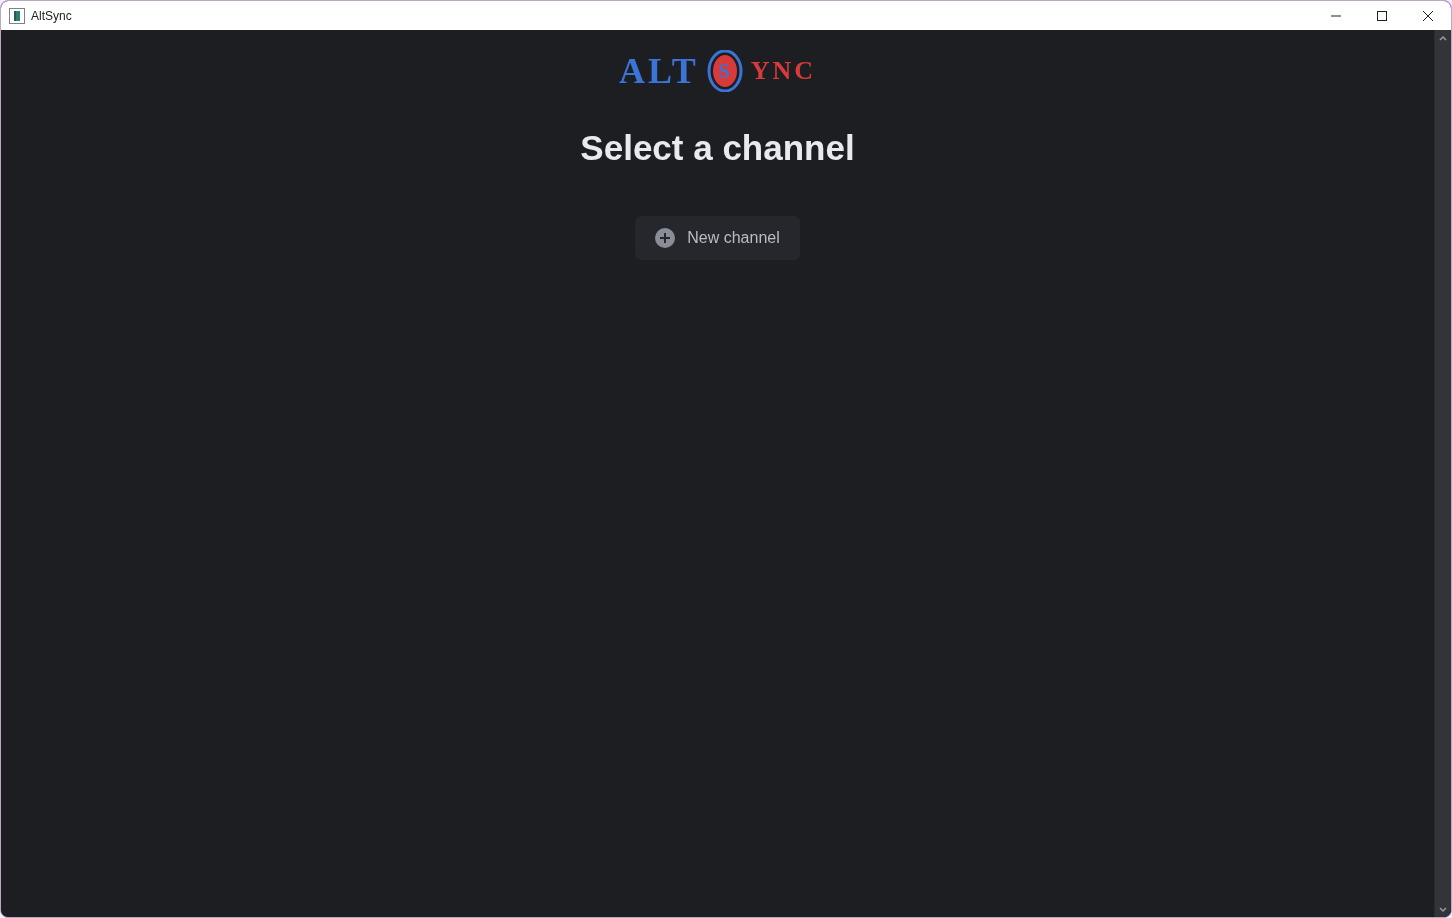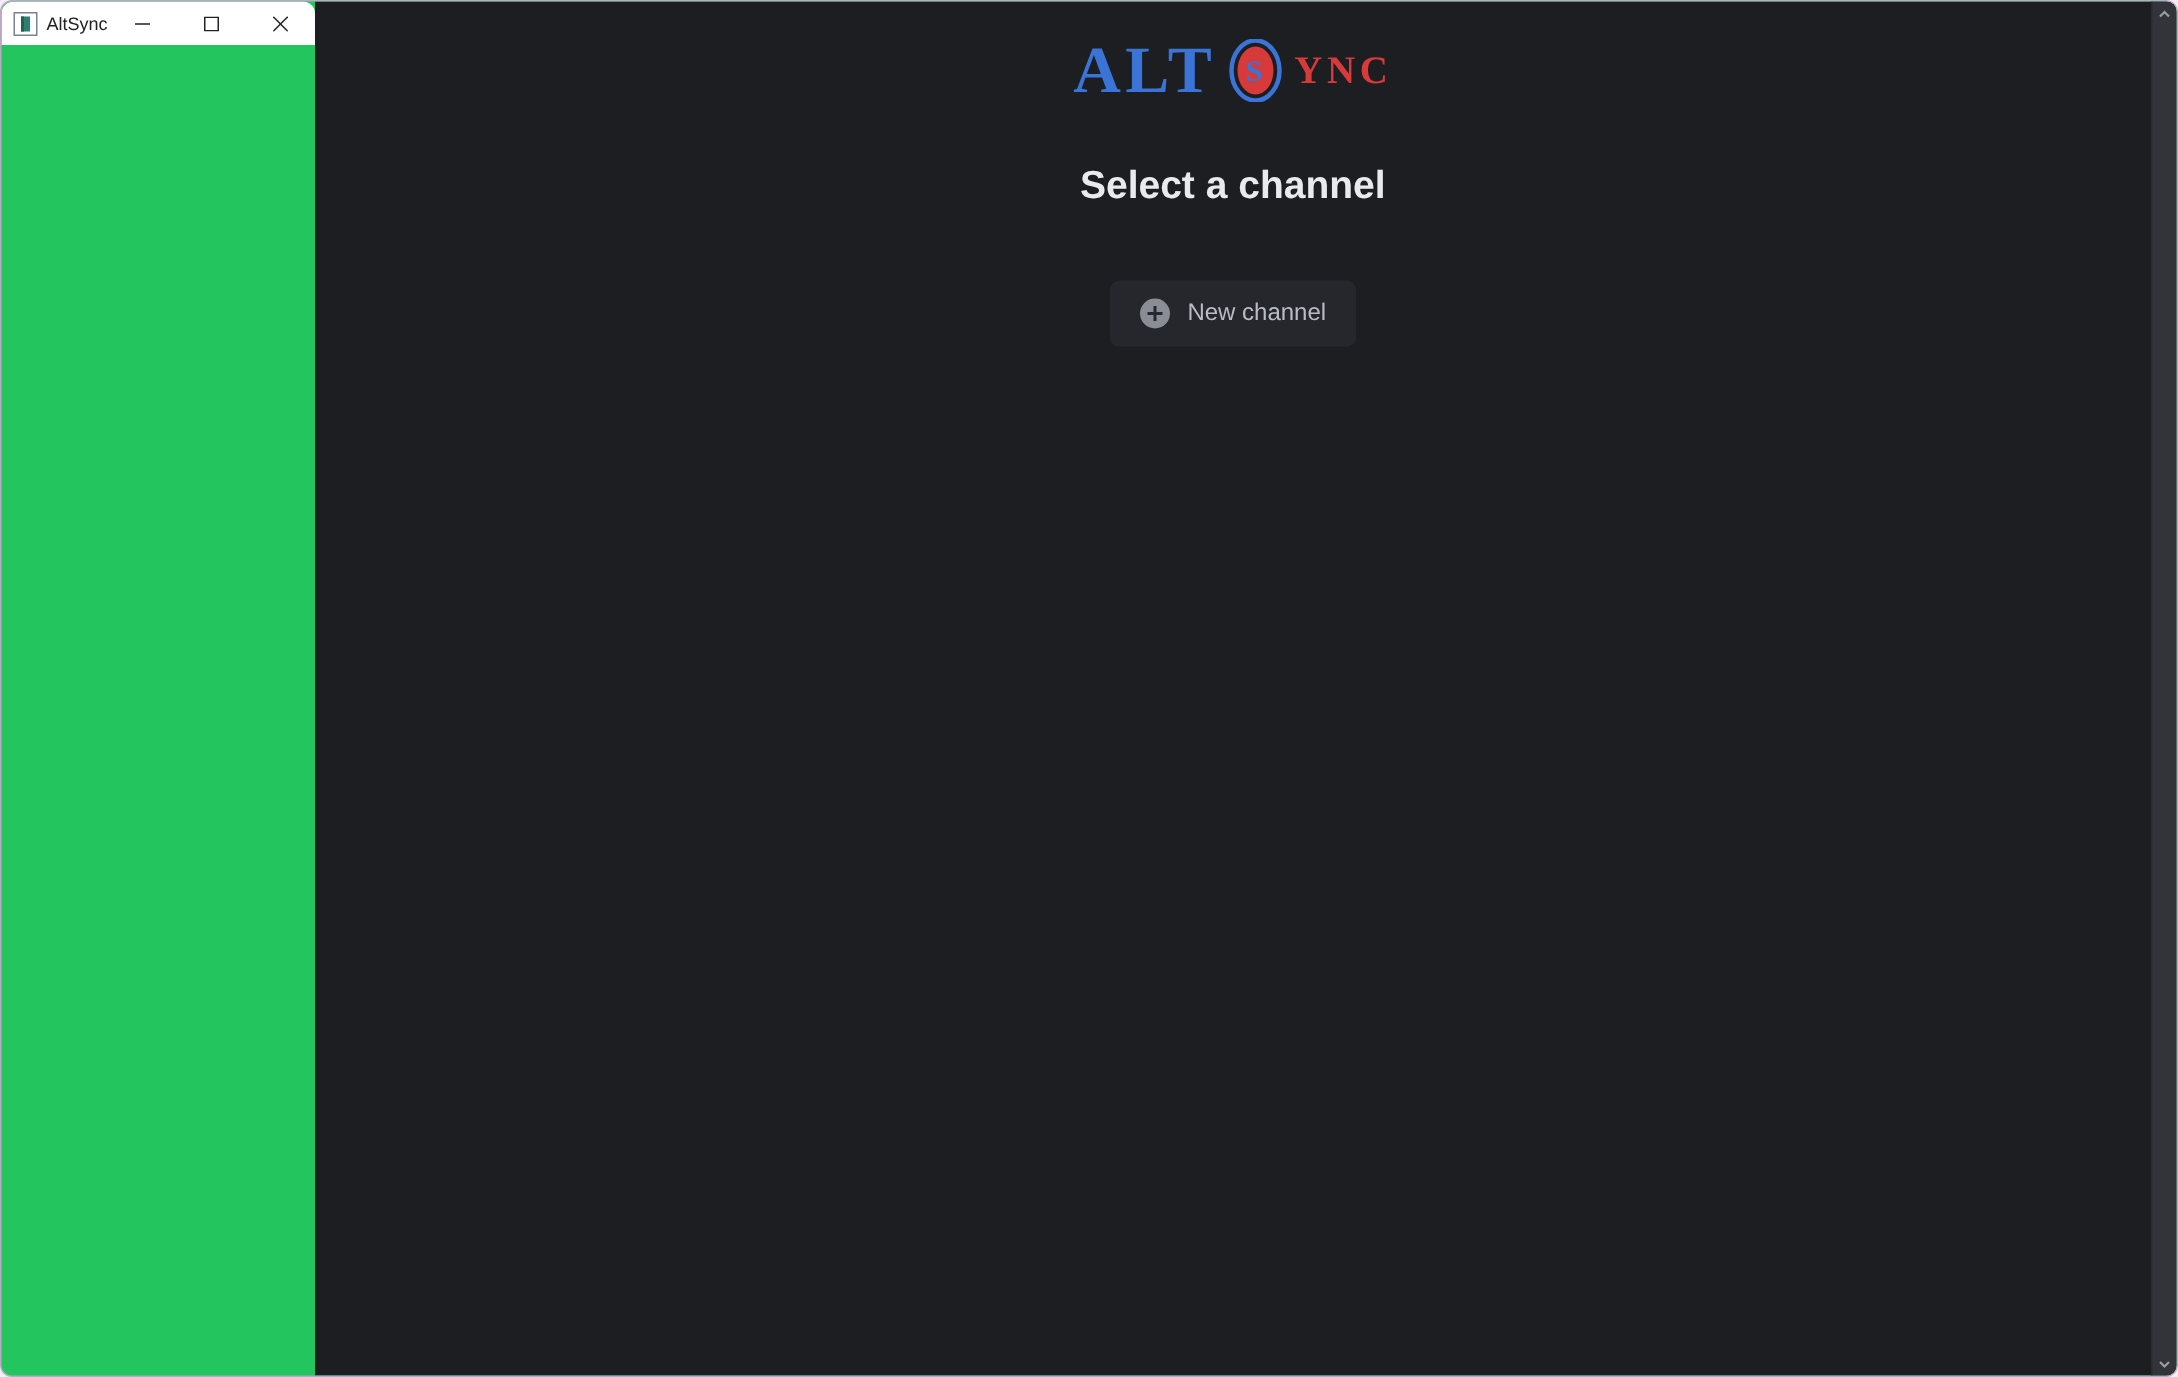--- a/index.html
+++ b/index.html
@@ -1,24 +1,24 @@
 <!DOCTYPE html>
 <html><head>
 <meta charset="utf-8">
 <style>
   * { box-sizing: border-box; margin: 0; padding: 0; }
   html, body { width: 1452px; height: 918px; font-family: "Segoe UI", Arial, sans-serif; background: #f5edf5; overflow: hidden; }
   .window {
     width: 1452px; height: 918px;
-    background: #22c55e;
+    background: #8b5cf6;
     border: 1px solid #bca8c2;
     border-radius: 8px;
     overflow: hidden;
     display: flex;
-    flex-direction: row;
+    flex-direction: column;
   }
   .titlebar {
     height: 29px;
     background: #ffffff;
     display: flex;
     align-items: center;
     padding-left: 8px;
     border-top-left-radius: 8px;
     border-top-right-radius: 8px;
   }
@@ -63,40 +63,40 @@
   }
   .logo {
     display:flex; align-items:center; gap: 6px;
     font-family: "Segoe UI", Arial, sans-serif;
     letter-spacing: 2px;
     margin-top: 0px;
     margin-bottom: 36px;
   }
   .logo .alt {
     color: #3a74d6;
-    font-size: 44px;
+    font-size: 36px;
     font-weight: 600;
     font-family: Georgia, "Times New Roman", serif;
     letter-spacing: 3px;
   }
   .logo .s-badge {
     position: relative;
     width: 40px; height: 42px;
     display:flex; align-items:center; justify-content:center;
   }
   .logo .ync {
     color: #d63a3a;
     font-size: 26px;
     font-weight: 600;
     font-family: Georgia, "Times New Roman", serif;
     letter-spacing: 3px;
   }
   h1.heading {
     color: #e9eaee;
-    font-size: 26px;
+    font-size: 35px;
     font-weight: 700;
     margin-bottom: 48px;
   }
   .new-channel-btn {
     display: flex;
     align-items: center;
     gap: 12px;
     background: #26272c;
     color: #b9bcc5;
     border: none;

